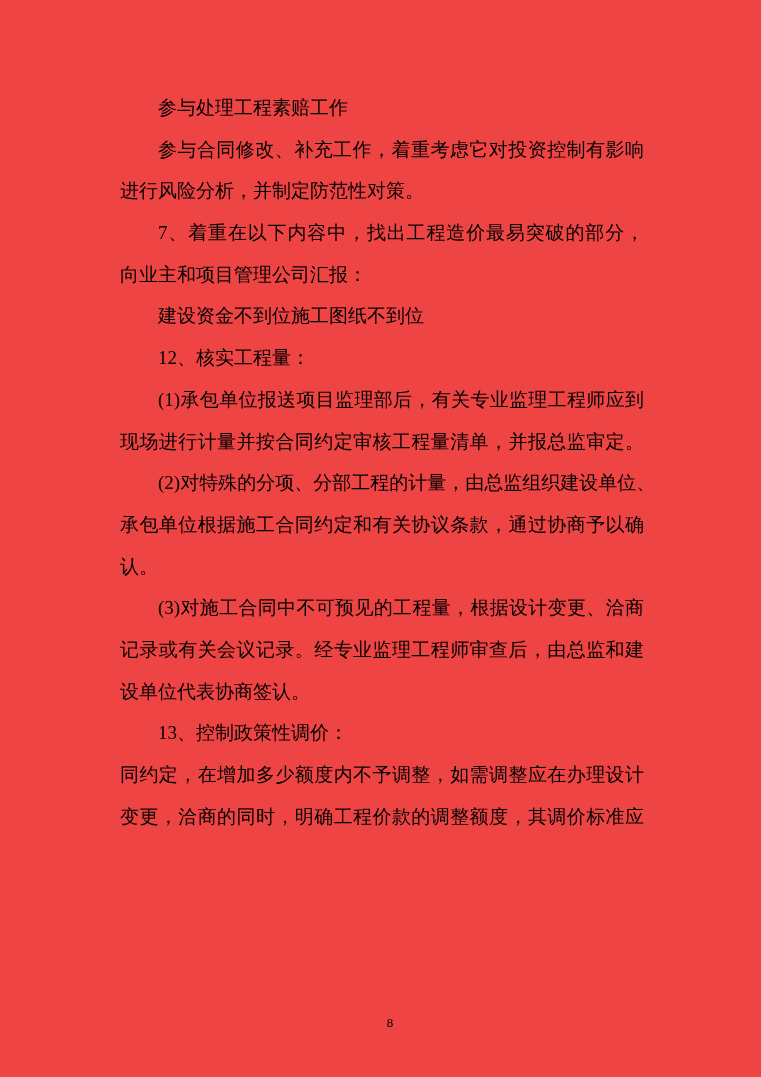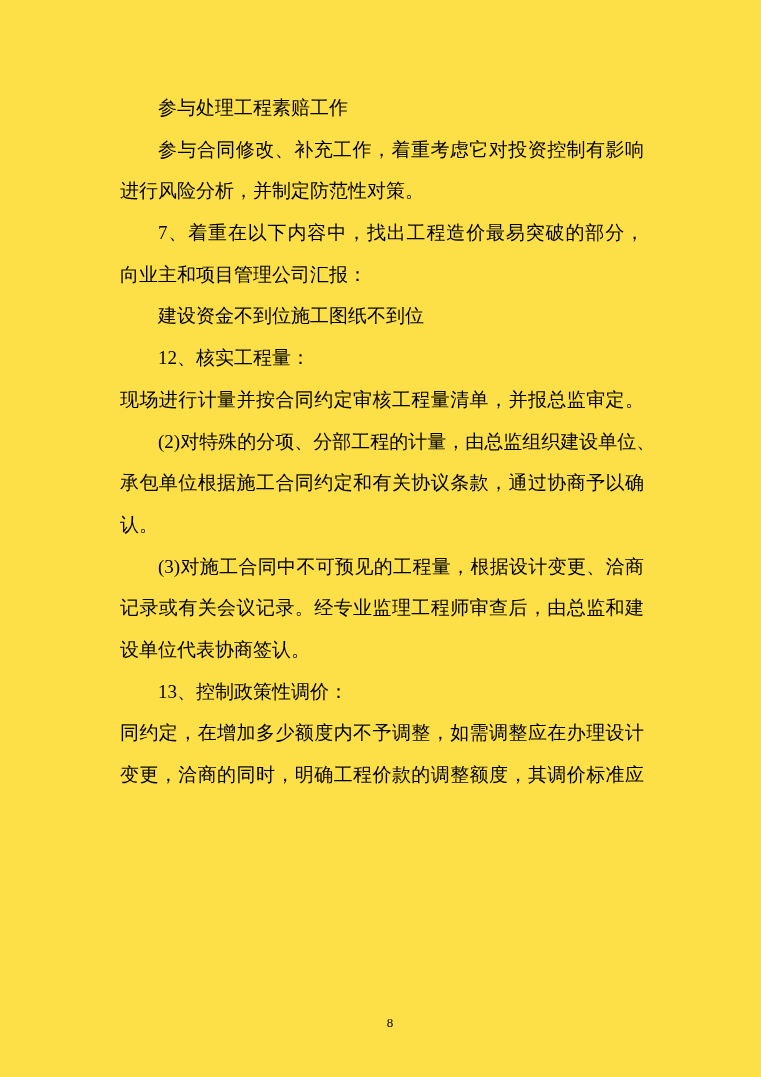--- a/index.html
+++ b/index.html
@@ -12,21 +12,21 @@
     width: 761px;
     height: 1077px;
     position: relative;
     font-family: "Liberation Serif", serif;
     color: #000000;
     overflow: hidden;
   }
   .page {
     position: absolute;
     inset: 0;
-    background: #fde047;
+    background: #ef4444;
   }
   .body-text {
     position: absolute;
     left: 120px;
     top: 87px;
     width: 524px;
   }
   .line {
     font-size: 19px;
     line-height: 41.7px;
@@ -58,20 +58,21 @@
 
 <div class="page">
   <div class="body-text">
     <div class="line indent">参与处理工程素赔工作</div>
     <div class="line indent fill">参与合同修改、补充工作，着重考虑它对投资控制有影响</div>
     <div class="line">进行风险分析，并制定防范性对策。</div>
     <div class="line indent fill">7、着重在以下内容中，找出工程造价最易突破的部分，</div>
     <div class="line">向业主和项目管理公司汇报：</div>
     <div class="line indent">建设资金不到位施工图纸不到位</div>
     <div class="line indent">12、核实工程量：</div>
+    <div class="line indent fill">(1)承包单位报送项目监理部后，有关专业监理工程师应到</div>
     <div class="line fill">现场进行计量并按合同约定审核工程量清单，并报总监审定。</div>
     <div class="line indent fill">(2)对特殊的分项、分部工程的计量，由总监组织建设单位、</div>
     <div class="line fill">承包单位根据施工合同约定和有关协议条款，通过协商予以确</div>
     <div class="line">认。</div>
     <div class="line indent fill">(3)对施工合同中不可预见的工程量，根据设计变更、洽商</div>
     <div class="line fill">记录或有关会议记录。经专业监理工程师审查后，由总监和建</div>
     <div class="line">设单位代表协商签认。</div>
     <div class="line indent">13、控制政策性调价：</div>
     <div class="line fill">同约定，在增加多少额度内不予调整，如需调整应在办理设计</div>
     <div class="line fill">变更，洽商的同时，明确工程价款的调整额度，其调价标准应</div>

